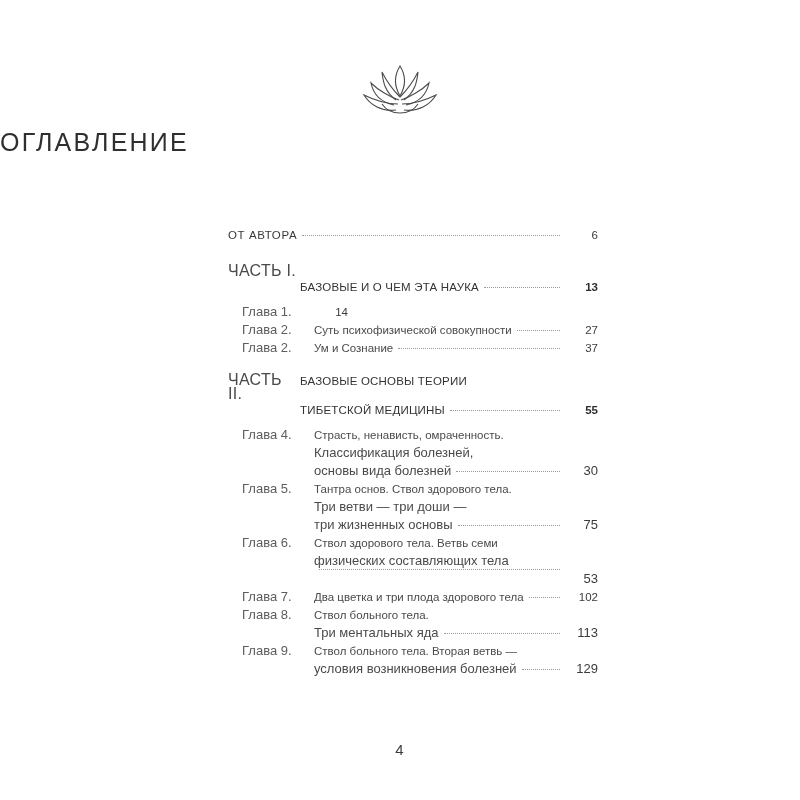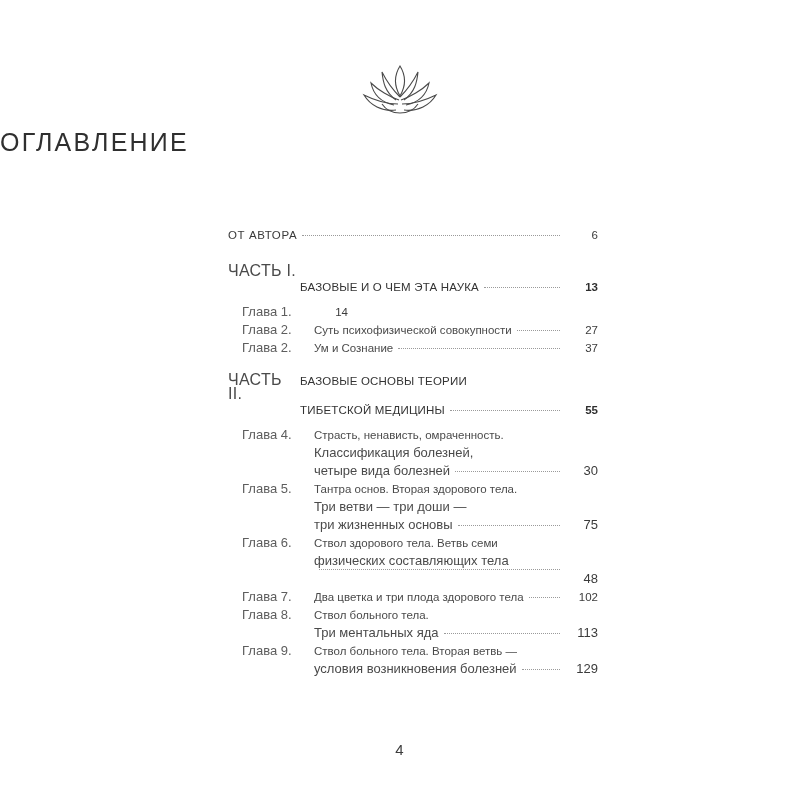--- a/index.html
+++ b/index.html
@@ -238,30 +238,30 @@
     </div>
     <div class="cont-row">
       <span class="cont-indent"></span>
       <div class="title-cell">
         <span class="title-text">Классификация болезней,</span>
       </div>
     </div>
     <div class="cont-row">
       <span class="cont-indent"></span>
       <div class="title-cell">
-        <span class="title-text">четыре вида болезней</span>
+        <span class="title-text">основы вида болезней</span>
         <span class="dots"></span>
       </div>
       <span class="page-num">30</span>
     </div>
 
     <div class="row chapter">
       <span class="col-label chapter-label">Глава 5.</span>
       <div class="title-cell">
-        <span class="title-text">Тантра основ. Вторая здорового тела.</span>
+        <span class="title-text">Тантра основ. Ствол здорового тела.</span>
       </div>
     </div>
     <div class="cont-row">
       <span class="cont-indent"></span>
       <div class="title-cell">
         <span class="title-text">Три ветви — три доши —</span>
       </div>
     </div>
     <div class="cont-row">
       <span class="cont-indent"></span>
@@ -282,21 +282,21 @@
       <span class="cont-indent"></span>
       <div class="title-cell">
         <span class="title-text">физических составляющих тела</span>
       </div>
     </div>
     <div class="cont-row">
       <span class="cont-indent"></span>
       <div class="title-cell">
         <span class="dots"></span>
       </div>
-      <span class="page-num">48</span>
+      <span class="page-num">53</span>
     </div>
 
     <div class="row chapter">
       <span class="col-label chapter-label">Глава 7.</span>
       <div class="title-cell">
         <span class="title-text">Два цветка и три плода здорового тела</span>
         <span class="dots"></span>
       </div>
       <span class="page-num">102</span>
     </div>

